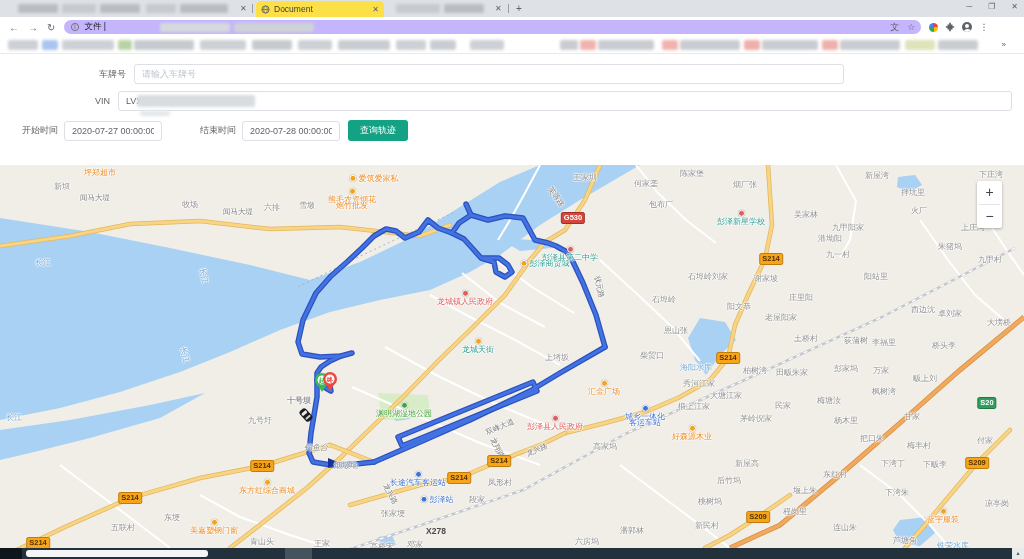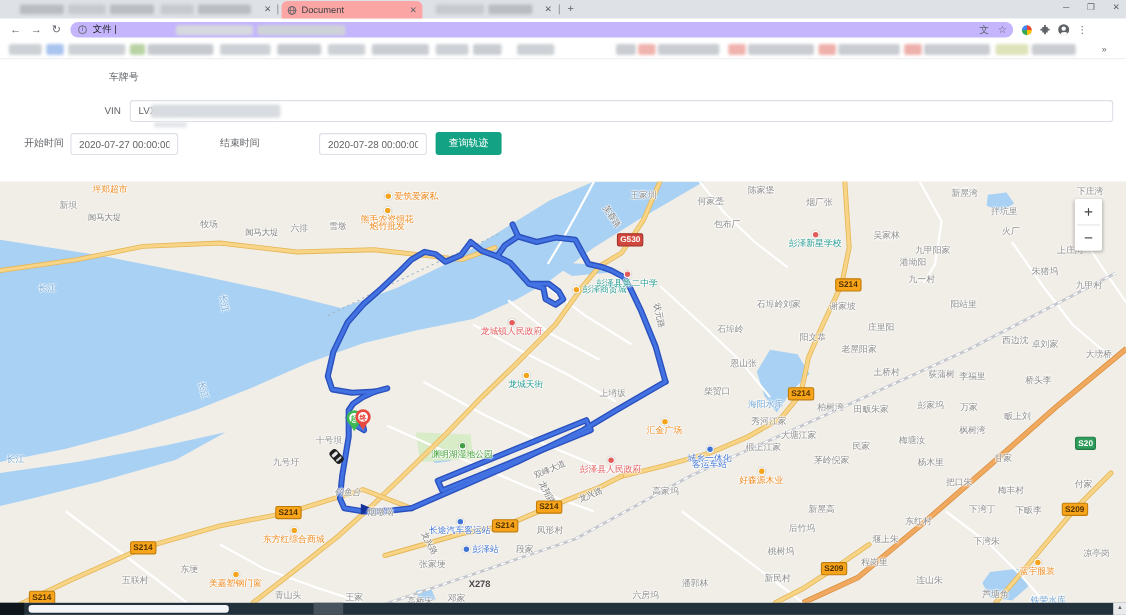--- a/index.html
+++ b/index.html
@@ -1,21 +1,21 @@
 <!DOCTYPE html>
 <html><head>
 <meta charset="utf-8">
 <style>
   html,body{margin:0;padding:0;}
   body{width:1024px;height:559px;overflow:hidden;font-family:"Liberation Sans","DejaVu Sans",sans-serif;background:#fff;position:relative;}
   .blur{position:absolute;filter:blur(1.5px);border-radius:2px;}
   
   #tabstrip{position:absolute;left:0;top:0;width:1024px;height:17px;background:#dee1e6;}
   .tabsep{position:absolute;top:4px;width:1px;height:9px;background:#9aa0a6;}
-  #tab-active{position:absolute;left:256px;top:1px;width:128px;height:16px;background:#fca5a5;border-radius:5px 5px 0 0;display:flex;align-items:center;padding:0 5px;box-sizing:border-box;}
+  #tab-active{position:absolute;left:256px;top:1px;width:128px;height:16px;background:#fde047;border-radius:5px 5px 0 0;display:flex;align-items:center;padding:0 5px;box-sizing:border-box;}
   #tab-active .title{font-size:8.5px;color:#3c4043;margin-left:4px;flex:1;}
   .tab-close{font-size:8px;color:#5f6368;}
   .ghost-close{position:absolute;top:4px;font-size:8px;color:#5f6368;}
   #newtab-btn{position:absolute;left:516px;top:3px;font-size:10px;color:#5f6368;}
   #win-controls{position:absolute;right:6px;top:2px;font-size:8px;color:#5f6368;letter-spacing:0;display:flex;gap:16px;}
   #toolbar{position:absolute;left:0;top:17px;width:1024px;height:20px;background:#fff;display:flex;align-items:center;}
   .navic{font-size:10px;color:#5f6368;margin-left:9px;}
   #omnibox{margin-left:9px;width:845px;height:14px;background:#c4b5fd;border-radius:8px;display:flex;align-items:center;padding:0 6px;position:relative;}
   #omnibox .info{font-size:8px;color:#5f6368;border:1px solid #5f6368;border-radius:50%;width:8px;height:8px;line-height:8px;text-align:center;transform:scale(.8);}
   #omnibox .urltext{font-size:8.5px;color:#202124;margin-left:4px;}
@@ -146,34 +146,35 @@
   <div class="blur" style="left:822px;top:3px;width:16px;height:10px;background:#eeb0ab"></div>
   <div class="blur" style="left:840px;top:3px;width:60px;height:10px;background:#c9ccd1"></div>
   <div class="blur" style="left:905px;top:3px;width:30px;height:10px;background:#dfe3b9"></div>
   <div class="blur" style="left:938px;top:3px;width:40px;height:10px;background:#c9ccd1"></div>
   <span id="bm-chevron">»</span>
 </div>
 
 <div id="form-area">
   <div class="frow" style="left:16px;top:10px;width:828px;">
     <div class="flabel" style="width:110px;">车牌号</div>
+    <input class="finput" style="flex: 1 1 0%;" placeholder="请输入车牌号">
   </div>
   <div class="frow" style="left:0;top:37px;width:1012px;">
     <div class="flabel" style="width:110px;">VIN</div>
     <div style="flex:1;position:relative;">
       <input class="finput" style="width: 100%;" value="LVX">
       <div class="blur" style="left:19px;top:4px;width:118px;height:12px;background:#d8dbdf"></div>
       <div class="blur" style="left:22px;top:20px;width:30px;height:5px;background:#e3e6e9"></div>
     </div>
   </div>
   <div class="frow" style="left:0;top:66px;">
     <div class="flabel" style="width:58px;padding-right:6px;">开始时间</div>
     <input class="finput" style="width: 98px;" value="2020-07-27 00:00:00">
     <div class="flabel" style="width:52px;margin-left:22px;padding-right:6px;">结束时间</div>
-    <input class="finput" style="width: 98px; margin-left: 48px;" value="2020-07-28 00:00:00">
+    <input class="finput" style="width: 98px;" value="2020-07-28 00:00:00">
     <button id="query-btn" style="margin-left: 8px; background: rgb(19, 163, 132);">查询轨迹</button>
   </div>
 </div>
 
 <div id="map">
   <svg id="map-svg" width="1024" height="383" viewBox="0 0 1024 383">
       <polygon points="0,53 90,67 170,83 250,100 310,115 360,97 410,73 455,45 500,17 540,0 640,0 580,35 540,60 500,90 470,107 430,125 380,135 330,147 280,165 230,187 180,207 120,227 60,243 0,255" fill="#a9d1f3"></polygon>
       <polygon points="0,265 70,255 150,240 205,228 160,253 90,273 30,288 0,295" fill="#a9d1f3"></polygon>
       <polygon points="160,153 240,135 330,127 250,147 180,163" fill="#a9d1f3"></polygon>
       <polygon points="516,74 548,76 552,83 520,86 510,80" fill="#a9d1f3"></polygon>
@@ -259,21 +260,21 @@
         <span>炮竹批发</span>
       </div>
       <div class="lbl poi-teal row" style="left: 545px; top: 99px;">
         <span class="dot" style="background: rgb(245, 163, 26);"></span>
         <span>彭泽商贸城</span>
       </div>
       <div class="lbl poi-teal" style="left: 478px; top: 181px;">
         <span class="dot" style="background: rgb(245, 163, 26);"></span>
         <span>龙城天街</span>
       </div>
-      <div class="lbl poi-green" style="left: 404px; top: 245px; margin-left: 16px;">
+      <div class="lbl poi-green" style="left: 404px; top: 245px;">
         <span class="dot" style="background: rgb(67, 160, 71);"></span>
         <span>渊明湖湿地公园</span>
       </div>
       <div class="lbl poi-orange" style="left: 604px; top: 223px;">
         <span class="dot" style="background: rgb(245, 163, 26);"></span>
         <span>汇金广场</span>
       </div>
       <div class="lbl poi-orange" style="left: 692px; top: 268px;">
         <span class="dot" style="background: rgb(245, 163, 26);"></span>
         <span>好森源木业</span>
@@ -560,21 +561,21 @@
       </div>
       <div class="lbl " style="left: 500px; top: 318px;">
         <span>凤形村</span>
       </div>
       <div class="lbl " style="left: 477px; top: 335px;">
         <span>段家</span>
       </div>
       <div class="lbl " style="left: 393px; top: 349px;">
         <span>张家埂</span>
       </div>
-      <div class="lbl " style="left: 299px; top: 236px;">
+      <div class="lbl " style="left: 299px; top: 236px; font-weight: bold;">
         <span>十号坝</span>
       </div>
       <div class="lbl " style="left: 316px; top: 283px; font-style: italic;">
         <span>钓鱼台</span>
       </div>
       <div class="lbl " style="left: 346px; top: 301px;">
         <span>烟墩垴</span>
       </div>
       <div class="lbl " style="left: 260px; top: 256px;">
         <span>九号圩</span>

